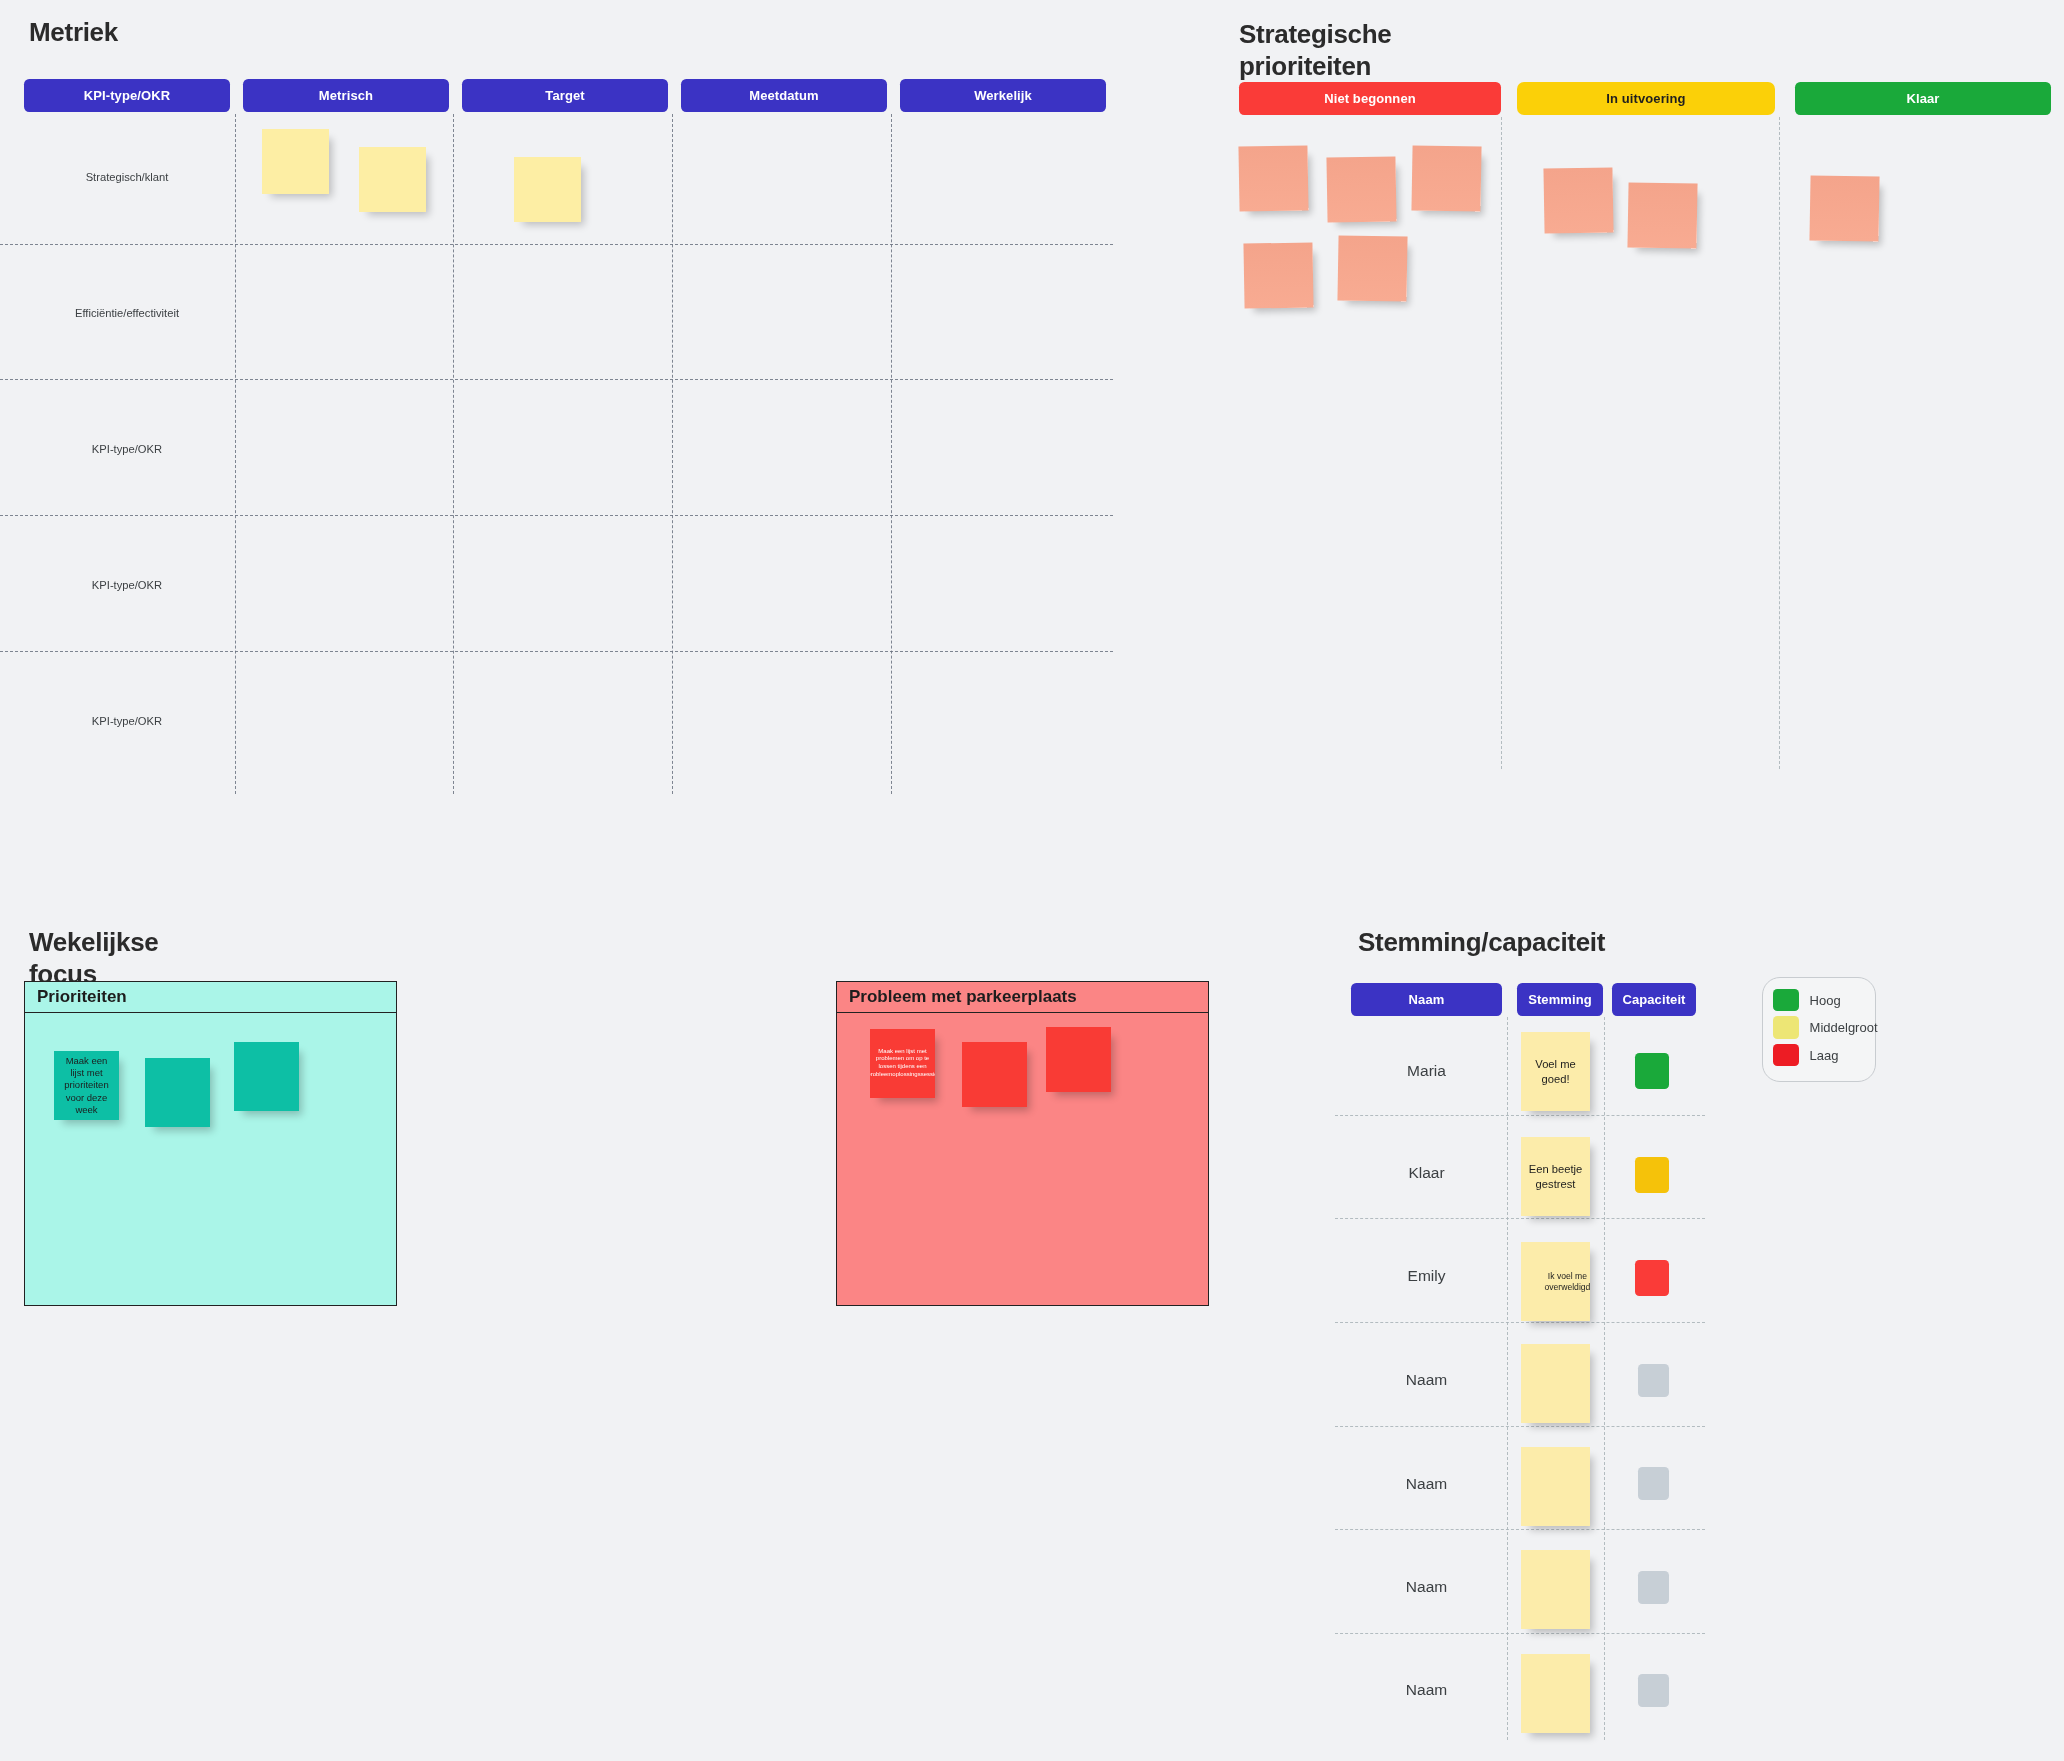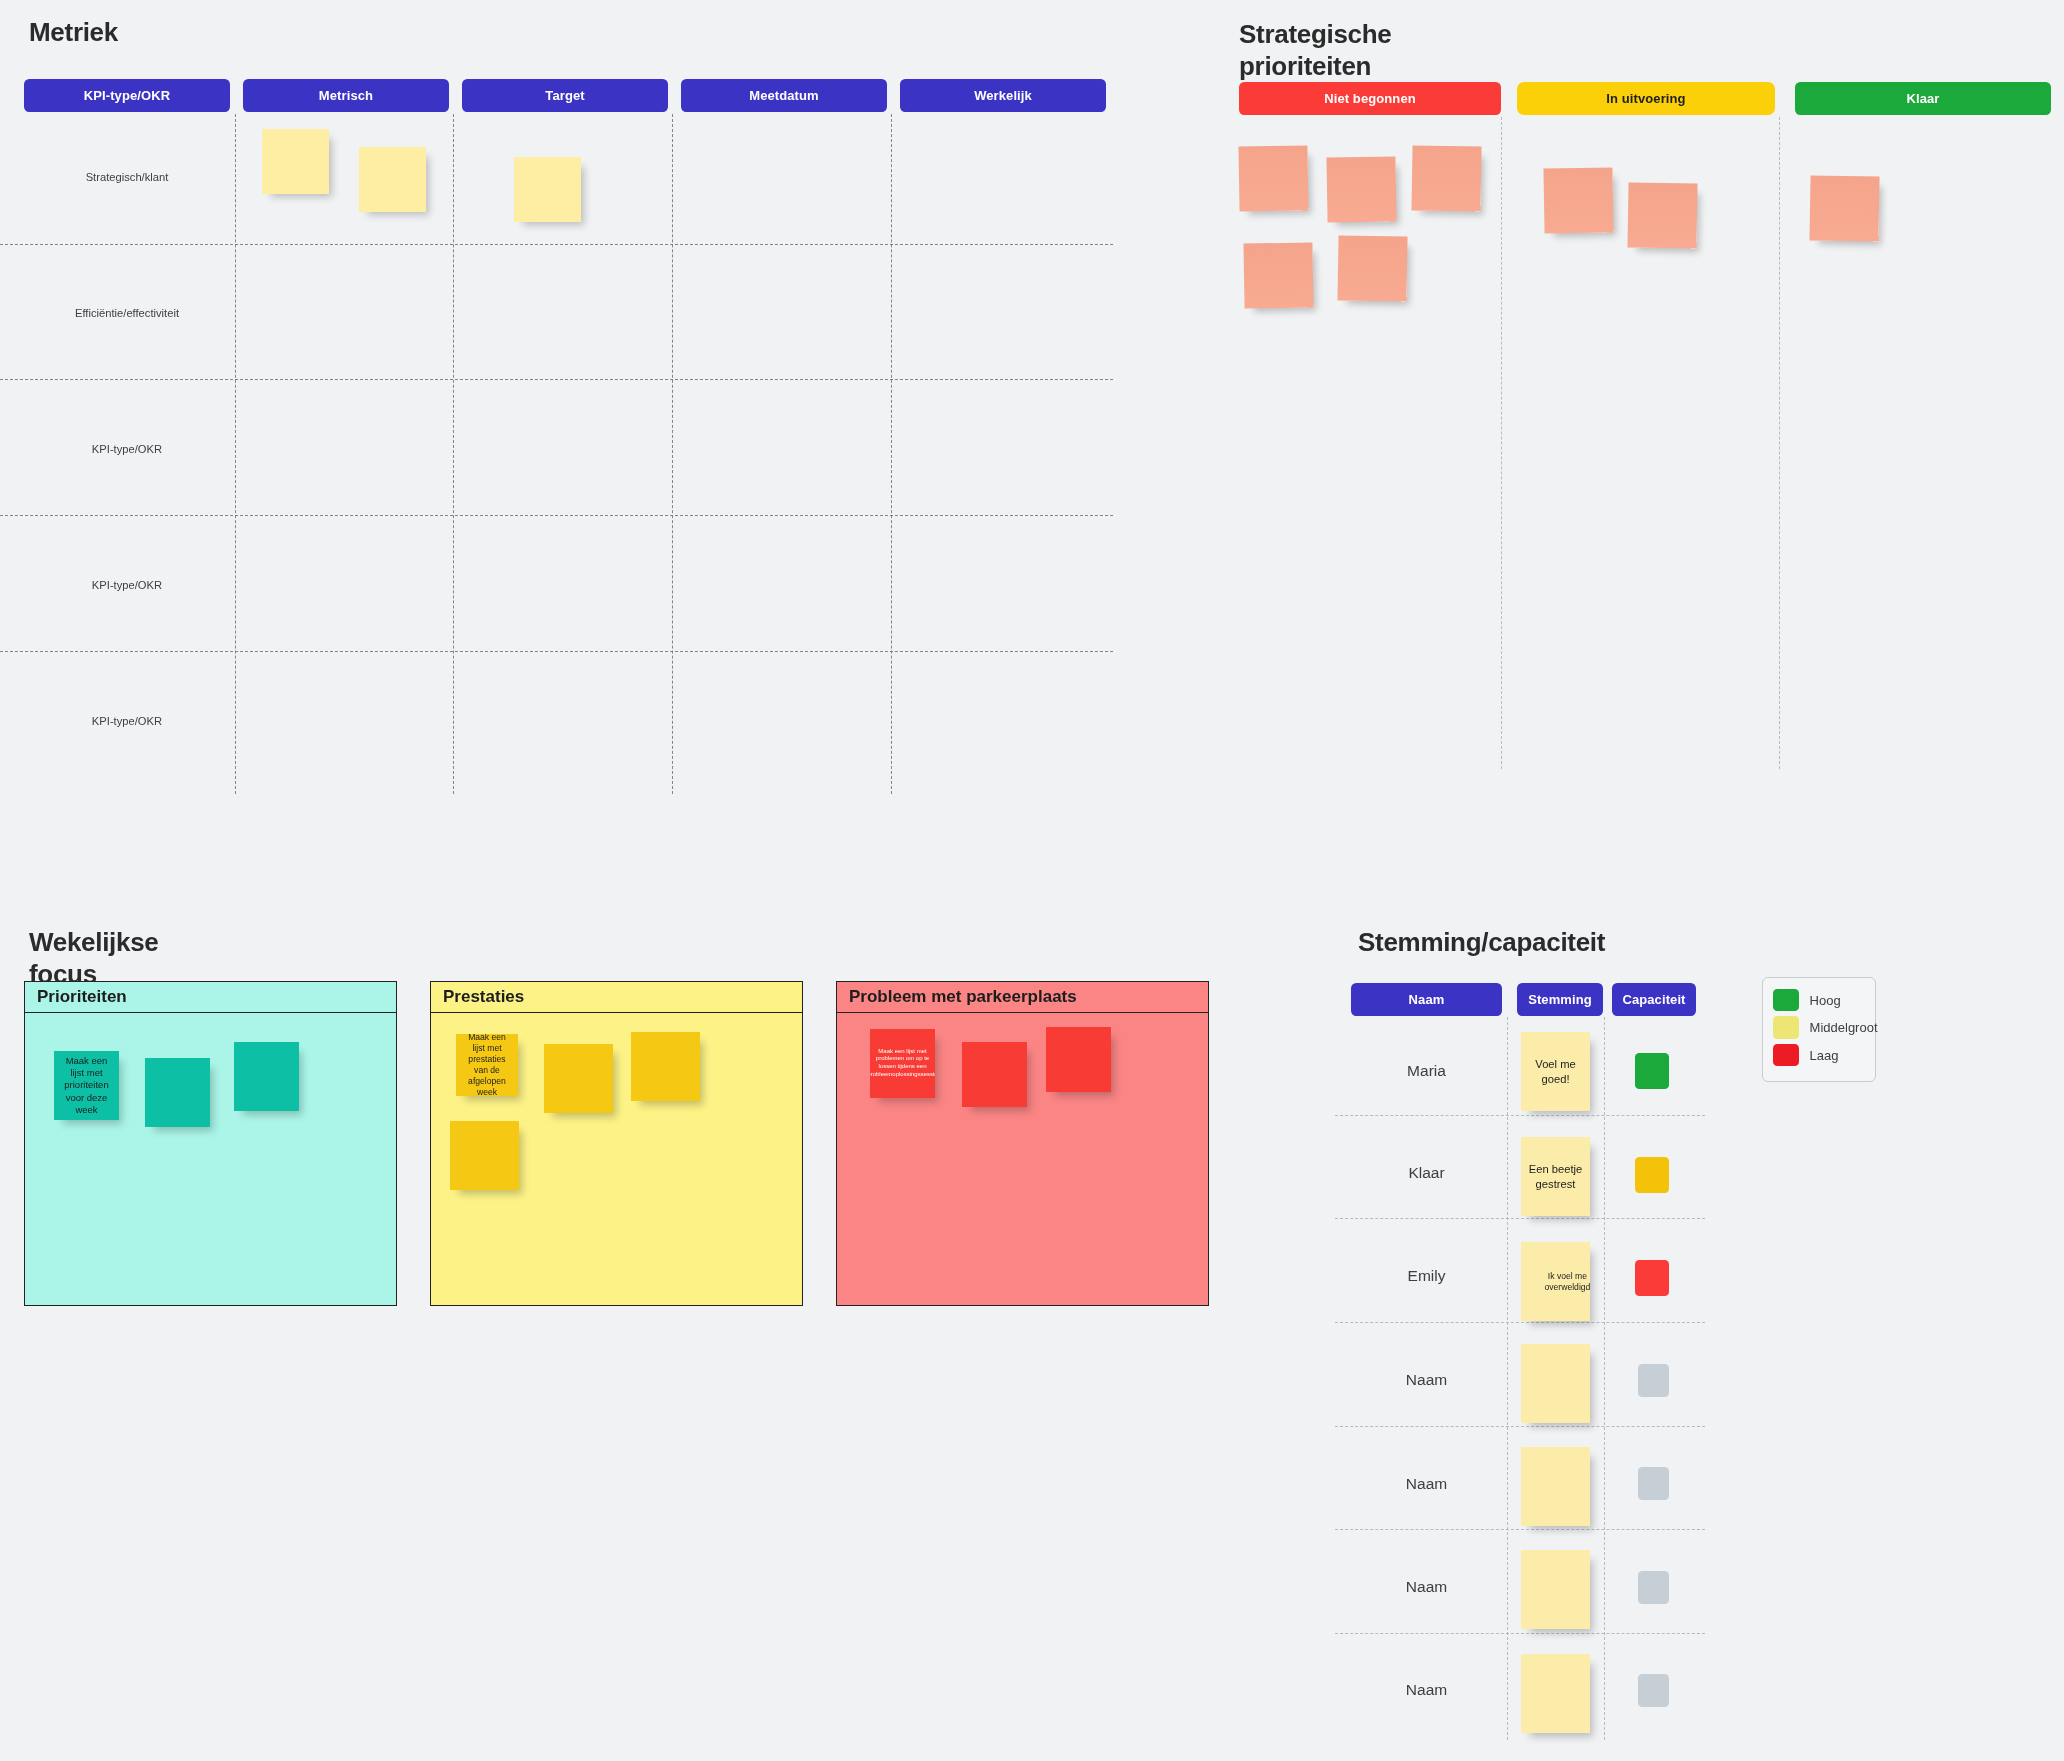--- a/index.html
+++ b/index.html
@@ -114,21 +114,21 @@
   
   .chip {
     position: absolute;
     border-radius: 4.3px;
   }
 
   
   #legend {
     position: absolute;
     border: 0.9px solid #c8ccd0;
-    border-radius: 6px;
+    border-radius: 18px;
     background: #f4f5f6;
     padding: 10.3px 13.8px 10.3px 10.3px;
   }
   .legend-row {
     display: flex;
     align-items: center;
     height: 24px;
     margin-bottom: 3.4px;
   }
   .legend-swatch {
@@ -198,29 +198,20 @@
 
   <div class="panel aqua" style="left:24px; top:981px; width:373px; height:325px;">
     <div class="panel-head">Prioriteiten</div>
     <div class="panel-body">
       <div class="sticky teal" style="left:29px; top:38px; width:65px; height:69px; font-size:9.5px;">Maak een lijst met prioriteiten voor deze week</div>
       <div class="sticky teal" style="left:120px; top:45px; width:65px; height:69px;"></div>
       <div class="sticky teal" style="left:209px; top:29px; width:65px; height:69px;"></div>
     </div>
   </div>
 
-  <div class="panel lemon" style="left:430px; top:981px; width:373px; height:325px;">
-    <div class="panel-head">Prestaties</div>
-    <div class="panel-body">
-      <div class="sticky gold" style="left:25px; top:20.6px; width:62px; height:62px; font-size:8.6px;">Maak een lijst met prestaties van de afgelopen week</div>
-      <div class="sticky gold" style="left:113px; top:31px; width:69px; height:69px;"></div>
-      <div class="sticky gold" style="left:200px; top:19px; width:69px; height:69px;"></div>
-      <div class="sticky gold" style="left:19px; top:108px; width:69px; height:69px;"></div>
-    </div>
-  </div>
 
   <div class="panel rose" style="left:836px; top:981px; width:373px; height:325px;">
     <div class="panel-head">Probleem met parkeerplaats</div>
     <div class="panel-body">
       <div class="sticky red" style="left:33px; top:15.5px; width:65px; height:69px; font-size:6px;">Maak een lijst met problemen om op te lossen tijdens een probleemoplossingssessie</div>
       <div class="sticky red" style="left:125px; top:29px; width:65px; height:65px;"></div>
       <div class="sticky red" style="left:209px; top:13.8px; width:65px; height:65px;"></div>
     </div>
   </div>
 

